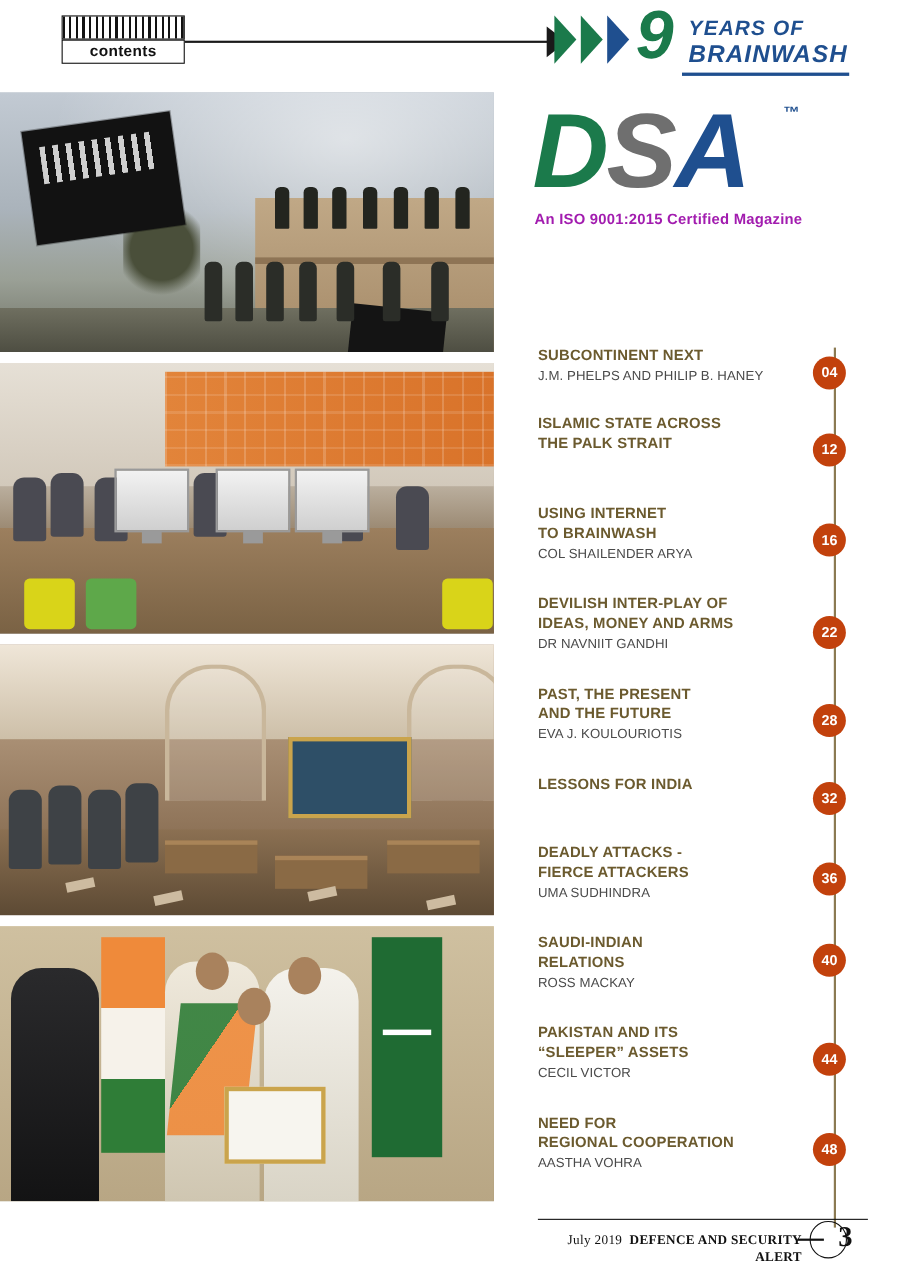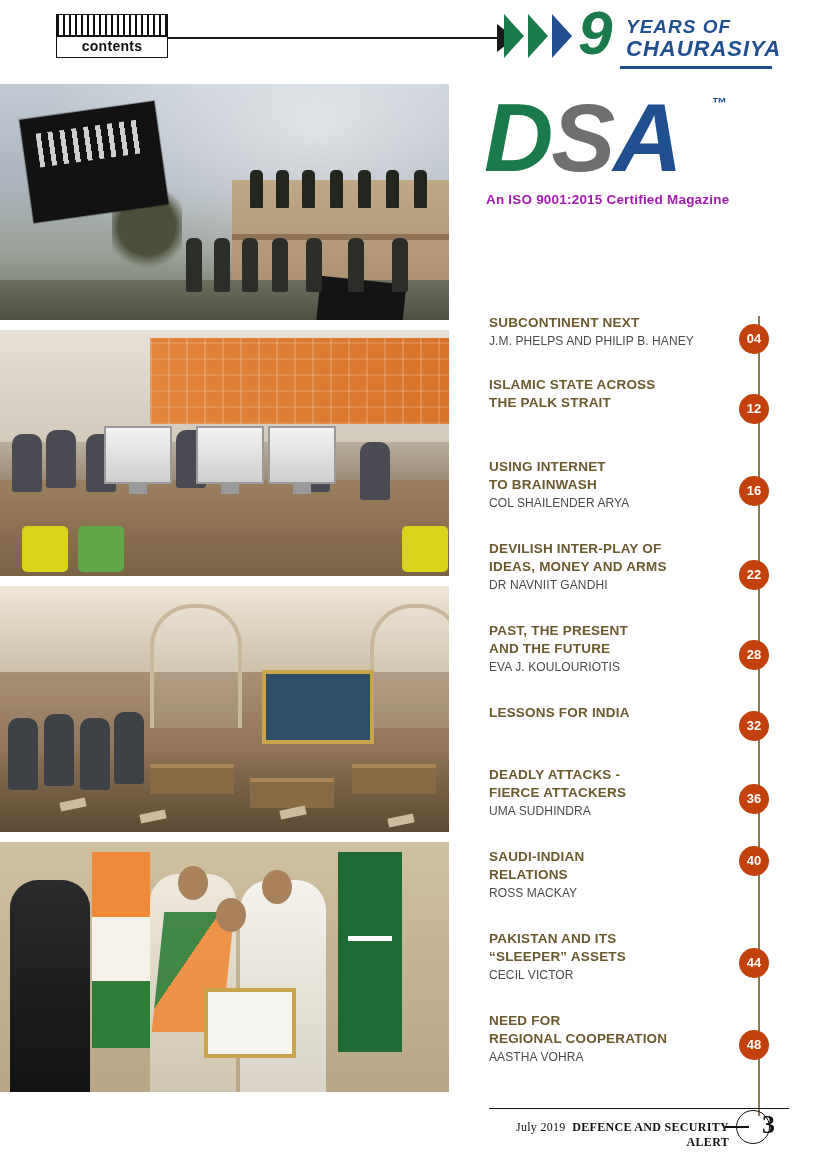--- a/index.html
+++ b/index.html
@@ -373,21 +373,21 @@
 <div class="header-rule"></div>
 <div class="header-arrow"></div>
 
 <div class="anniv">
   <div class="chev c1"></div>
   <div class="chev c2"></div>
   <div class="chev c3"></div>
   <div class="big9">9</div>
   <div class="anniv-lines">
     <div class="l1">YEARS OF</div>
-    <div class="l2">CHAURASIYA</div>
+    <div class="l2">BRAINWASH</div>
   </div>
   <div class="anniv-underline"></div>
 </div>
 
 <div class="logo-wrap">
   <div class="logo-text"><span class="logo-d">D</span><span class="logo-s">S</span><span class="logo-a">A</span></div>
   <div class="logo-tm">™</div>
   <div class="logo-iso">An ISO 9001:2015 Certified Magazine</div>
 </div>
 
@@ -506,21 +506,21 @@
   <div class="toc-item" style="top:460px">
     <div class="toc-title">DEADLY ATTACKS -<br>FIERCE ATTACKERS</div>
     <div class="toc-author">UMA SUDHINDRA</div>
   </div>
   <div class="toc-page" style="top:478px">36</div>
 
   <div class="toc-item" style="top:542px">
     <div class="toc-title">SAUDI-INDIAN<br>RELATIONS</div>
     <div class="toc-author">ROSS MACKAY</div>
   </div>
-  <div class="toc-page" style="top:540px">40</div>
+  <div class="toc-page" style="top:552px">40</div>
 
   <div class="toc-item" style="top:624px">
     <div class="toc-title">PAKISTAN AND ITS<br>“SLEEPER” ASSETS</div>
     <div class="toc-author">CECIL VICTOR</div>
   </div>
   <div class="toc-page" style="top:642px">44</div>
 
   <div class="toc-item" style="top:706px">
     <div class="toc-title">NEED FOR<br>REGIONAL COOPERATION</div>
     <div class="toc-author">AASTHA VOHRA</div>

